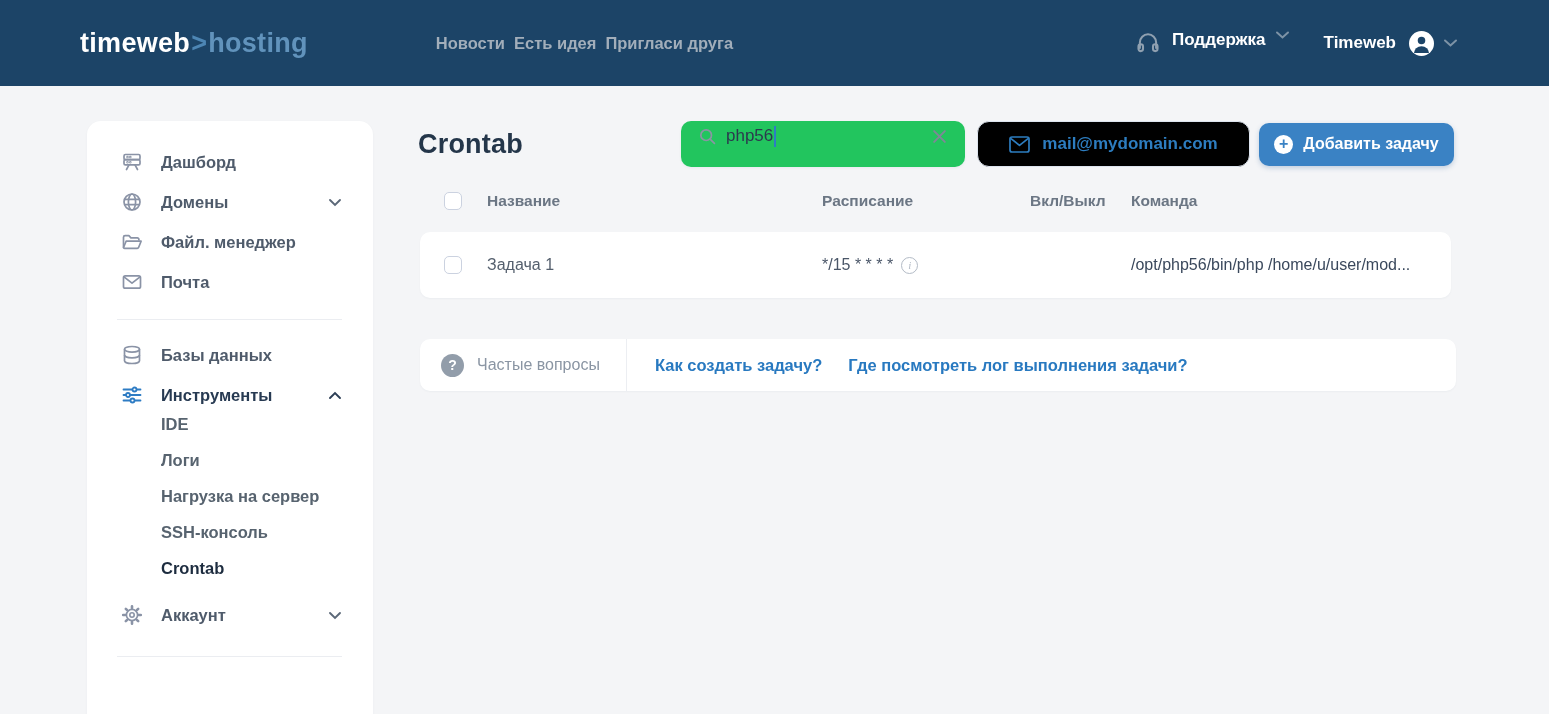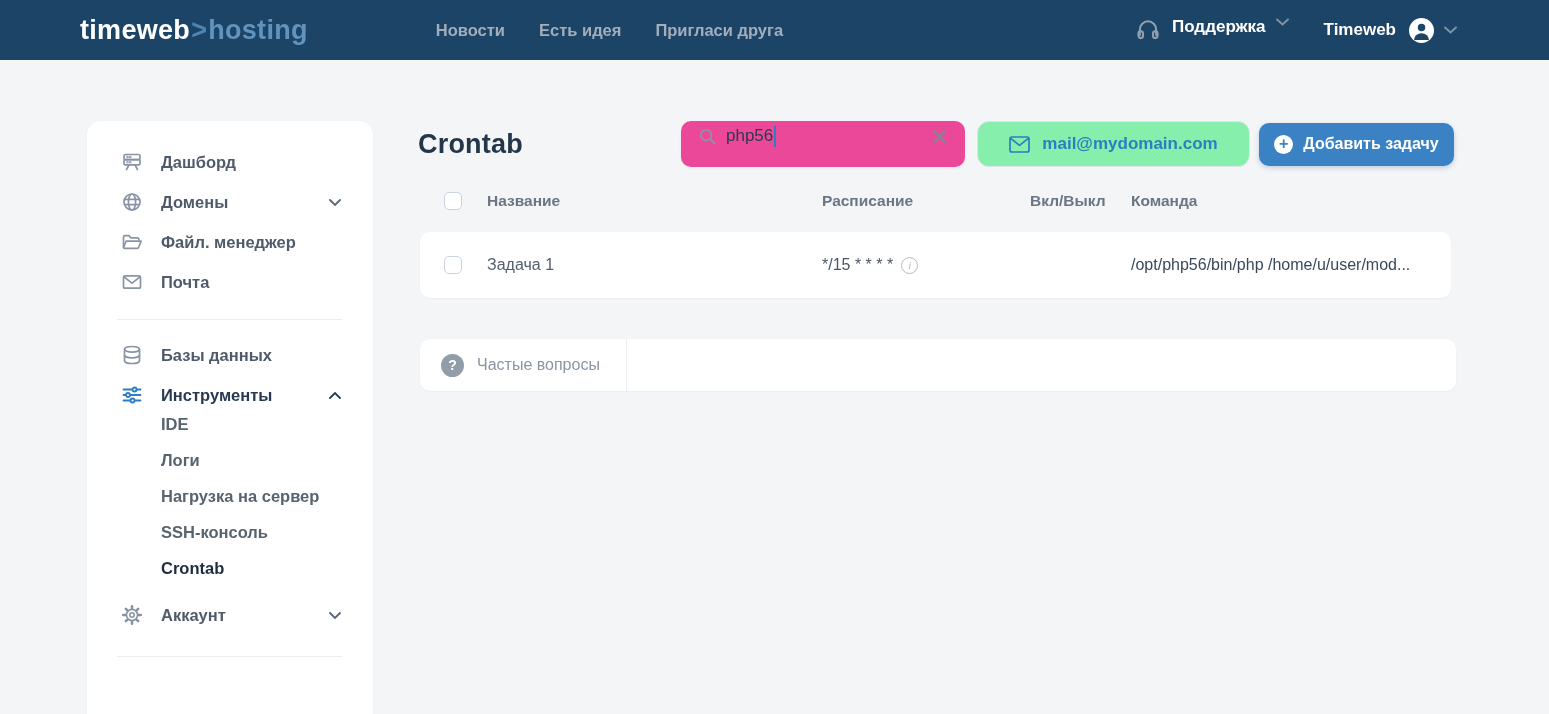--- a/index.html
+++ b/index.html
@@ -7,29 +7,29 @@
   body {
     font-family: "Liberation Sans", sans-serif;
     background:#f4f5f7;
     overflow:hidden;
     position:relative;
   }
   .screen { width:1549px; height:714px; position:relative; overflow:hidden; }
 
   
   .topnav {
-    height:60px; background:#1c4467;
+    height:86px; background:#1c4467;
     display:flex; align-items:center;
     padding:0 91px 0 80px;
   }
   .logo { font-size:27px; font-weight:bold; letter-spacing:.3px; white-space:nowrap; cursor:pointer; }
   .logo .brand { color:#ffffff; }
   .logo .sep   { color:#4d86b4; font-weight:bold; margin:0 1px; }
   .logo .prod  { color:#6193bc; }
-  .topnav-links { display:flex; gap:34px; margin-left:128px; }
+  .topnav-links { display:flex; gap:9px; margin-left:128px; }
   .topnav-link {
     color:#a2aeba; font-size:16.5px; font-weight:600; cursor:pointer; white-space:nowrap;
   }
   .topnav-right { margin-left:auto; display:flex; }
   .hdr-ico { display:inline-flex; align-items:center; }
   .support-label, .account-label { color:#ffffff; font-size:17px; font-weight:bold; }
   .support-label { margin-left:11px; }
   .chev { display:inline-flex; margin-left:9px; }
   .account-group { display:flex; align-items:center; margin-left:34px; cursor:pointer; }
   .avatar {
@@ -59,31 +59,31 @@
   .side-sub.active { color:#1d2c3f; font-weight:bold; }
   .side-divider { height:1px; background:#ebedf1; margin:17px 31px 15px 30px; }
 
   
   .main { position:absolute; left:418px; top:121px; width:1036px; }
 
   .topbar { display:flex; align-items:center; height:46px; }
   .page-title { font-size:27px; font-weight:bold; color:#24364a; letter-spacing:.2px; }
 
   .searchbox {
-    margin-left:auto; width:284px; height:46px; background:#ec4899; border-radius:10px;
+    margin-left:auto; width:284px; height:46px; background:#22c55e; border-radius:10px;
     display:flex; align-items:center; padding:0 18px 16px 17px; cursor:text;
     box-shadow:0 1px 3px rgba(30,50,80,.06);
     text-align:right;
   }
   .searchbox .s-val { margin-left:9px; color:#2c3a4e; font-size:17px; }
   .caret { width:2px; height:21px; background:#2e7cc4; margin-left:1px; }
   .s-clear { margin-left:auto; display:inline-flex; cursor:pointer; }
 
   .mail-btn {
-    margin-left:12px; width:273px; height:46px; background:#86efac;
+    margin-left:12px; width:273px; height:46px; background:#000000;
     border:1px solid #dde4ee; border-radius:12px;
     display:flex; align-items:center; justify-content:center; gap:12px; cursor:pointer;
   }
   .mail-btn span { color:#2d7dc0; font-size:17px; font-weight:600; }
 
   .add-btn {
     margin-left:9px; width:195px; height:43px; background:#3a82c4; border-radius:10px;
     display:flex; align-items:center; justify-content:center; gap:10px; cursor:pointer;
     box-shadow:0 2px 5px rgba(40,90,150,.25);
   }
@@ -370,16 +370,20 @@
         <span class="toggle"><span class="knob"></span></span>
       </span>
       <span class="row-cmd">/opt/php56/bin/php /home/u/user/mod...</span>
     </div>
 
     <div class="faq-card">
       <div class="faq-left">
         <span class="q-circle">?</span>
         <span class="faq-label">Частые вопросы</span>
       </div>
+      <div class="faq-links">
+        <span class="faq-link">Как создать задачу?</span>
+        <span class="faq-link">Где посмотреть лог выполнения задачи?</span>
+      </div>
     </div>
 
   </div>
 </div>
 
 </body></html>

